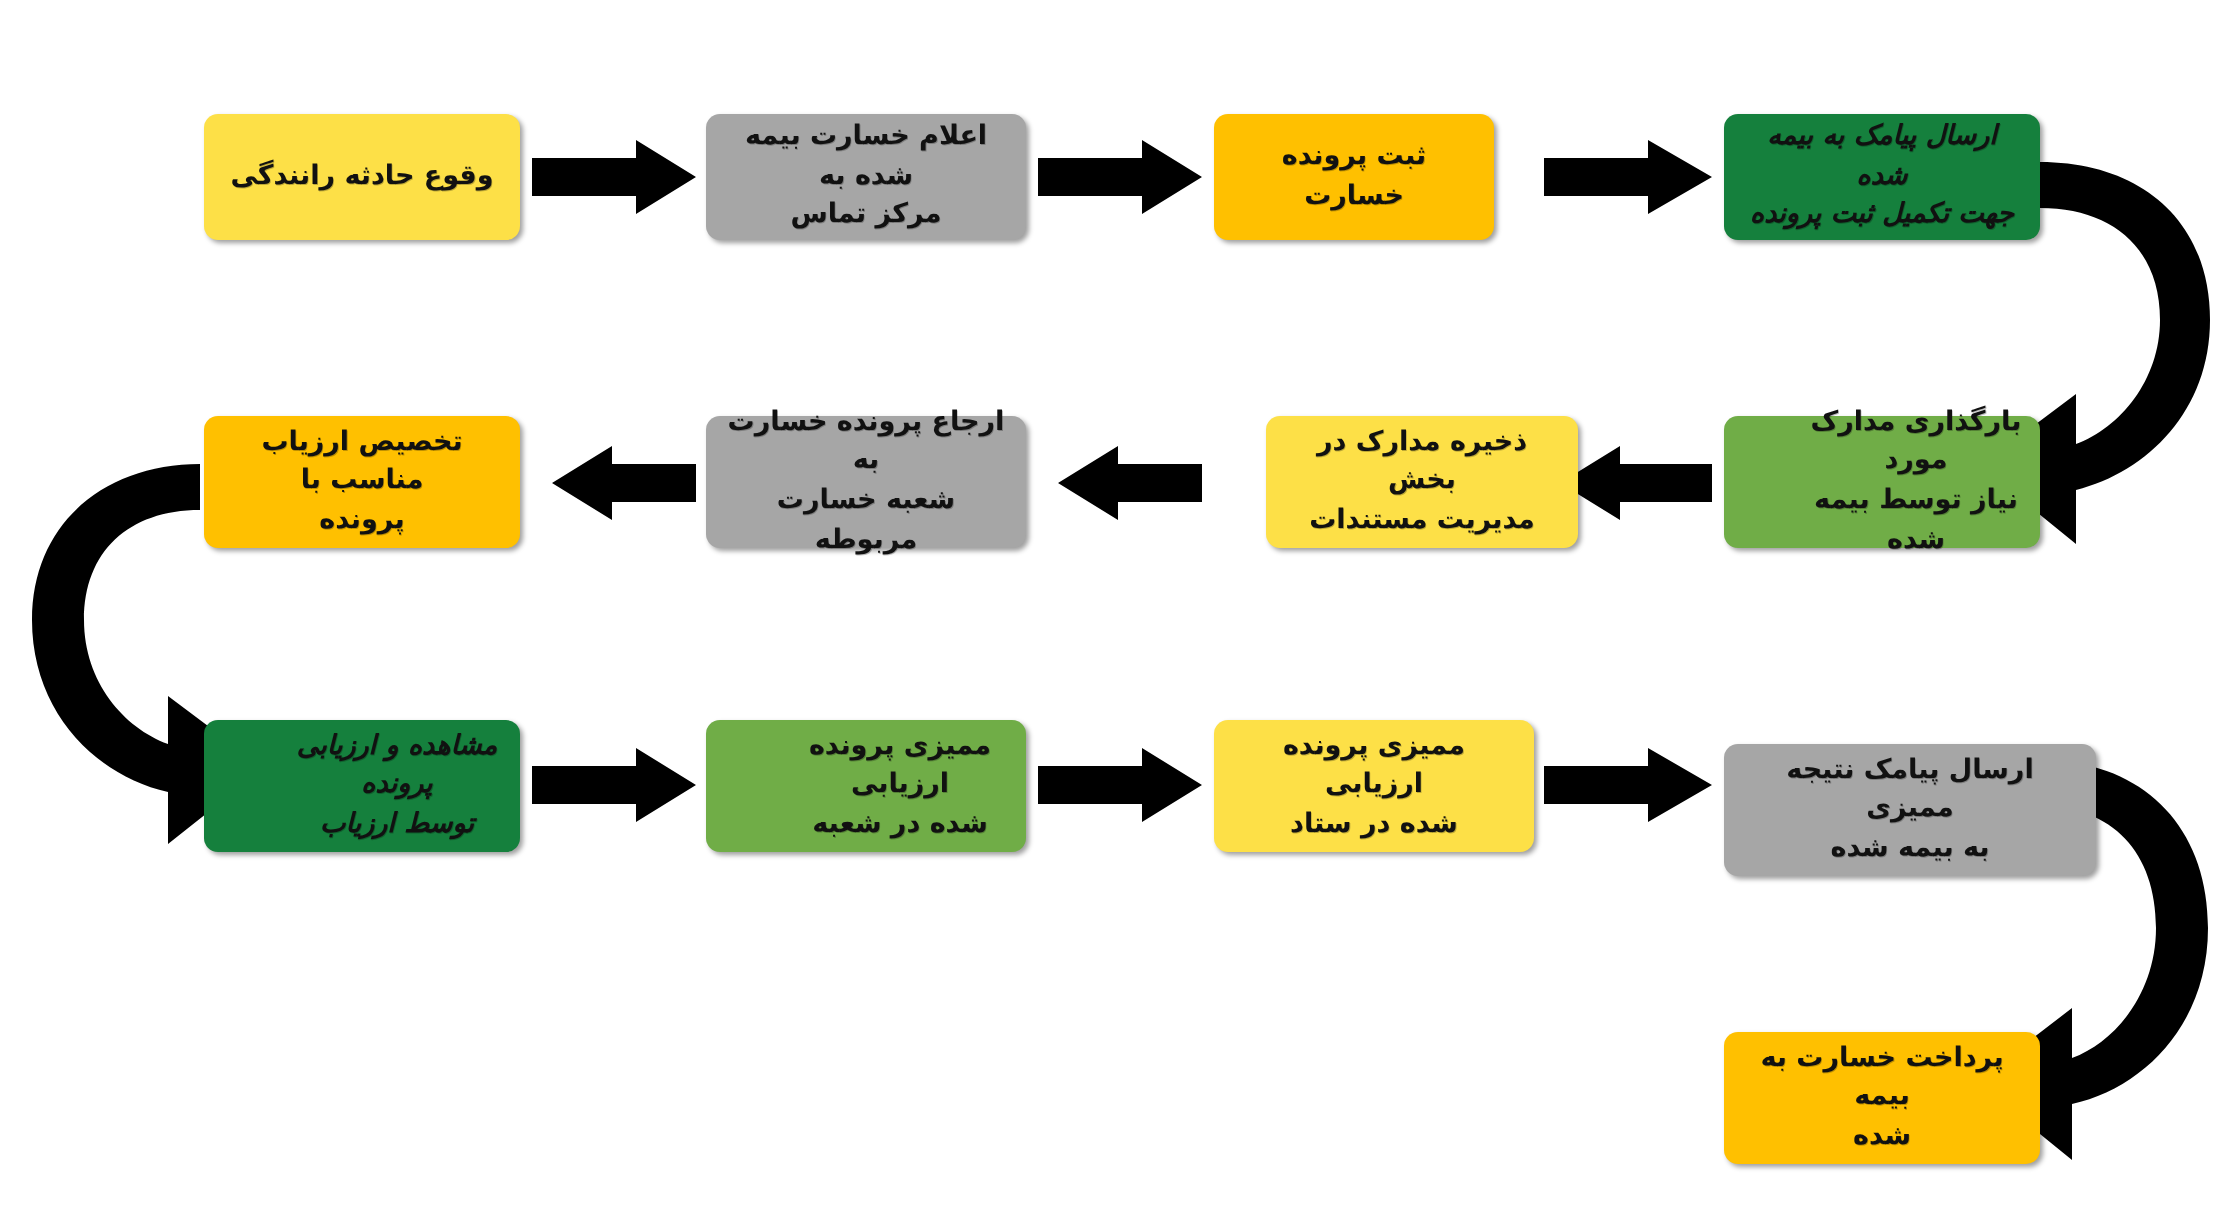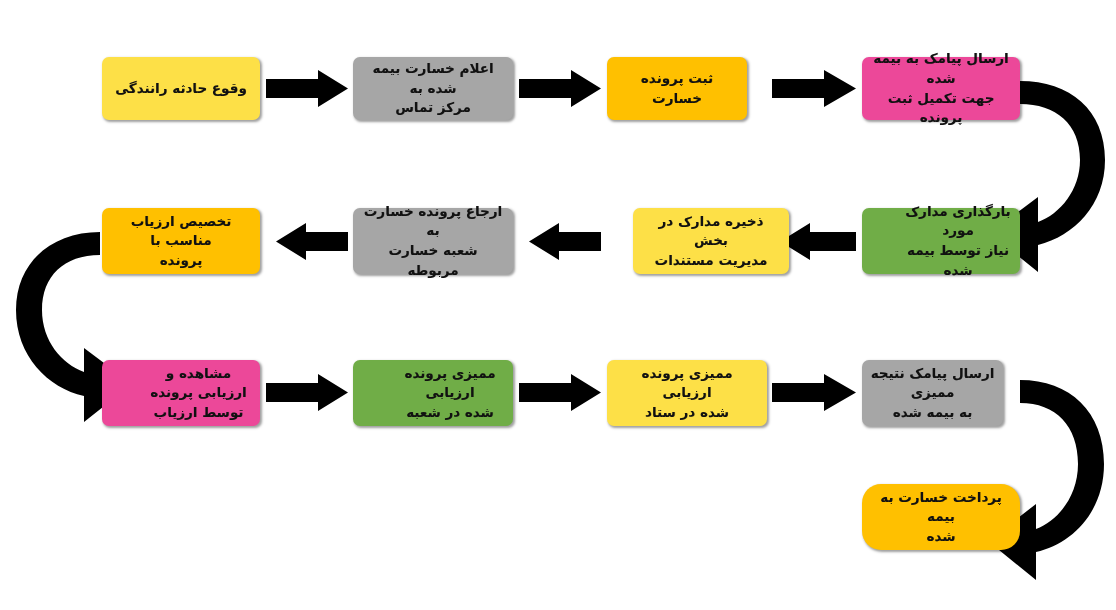--- a/index.html
+++ b/index.html
@@ -47,21 +47,21 @@
   }
   .node .label {
     display: block;
     width: 100%;
     white-space: pre-line;
     text-shadow: 0.4px 0.4px 0px rgba(0,0,0,0.25);
   }
   .c-orange { background: #fde047; }
   .c-gray   { background: #a6a6a6; }
   .c-yellow { background: #ffc000; }
-  .c-blue   { background: #ec4899; }
+  .c-blue   { background: #15803d; font-style: italic; }
   .c-green  { background: #70ad47; padding-left: 42px; }
 </style>
 </head>
 <body>
 
 <div id="canvas">
 
   <svg class="layer" viewBox="0 0 1116 610">
 
     <g>
@@ -180,23 +180,23 @@
   <div class="node c-green" style="left:353px; top:360px; width:160px; height:66px;">
     <span class="label">ممیزی پرونده ارزیابی
 شده در شعبه</span>
   </div>
 
   <div class="node c-orange" style="left:607px; top:360px; width:160px; height:66px;">
     <span class="label">ممیزی پرونده ارزیابی
 شده در ستاد</span>
   </div>
 
-  <div class="node c-gray" style="left:862px; top:360px; width:141px; height:66px;">
+  <div class="node c-gray" style="left:862px; top:372px; width:186px; height:66px;">
     <span class="label">ارسال پیامک نتیجه ممیزی
 به بیمه شده</span>
   </div>
 
-  <div class="node c-yellow" style="left:862px; top:484px; width:158px; height:66px;border-radius:19px;">
+  <div class="node c-yellow" style="left:862px; top:516px; width:158px; height:66px;">
     <span class="label">پرداخت خسارت به بیمه
 شده</span>
   </div>
 
 </div>
 
 </body></html>

